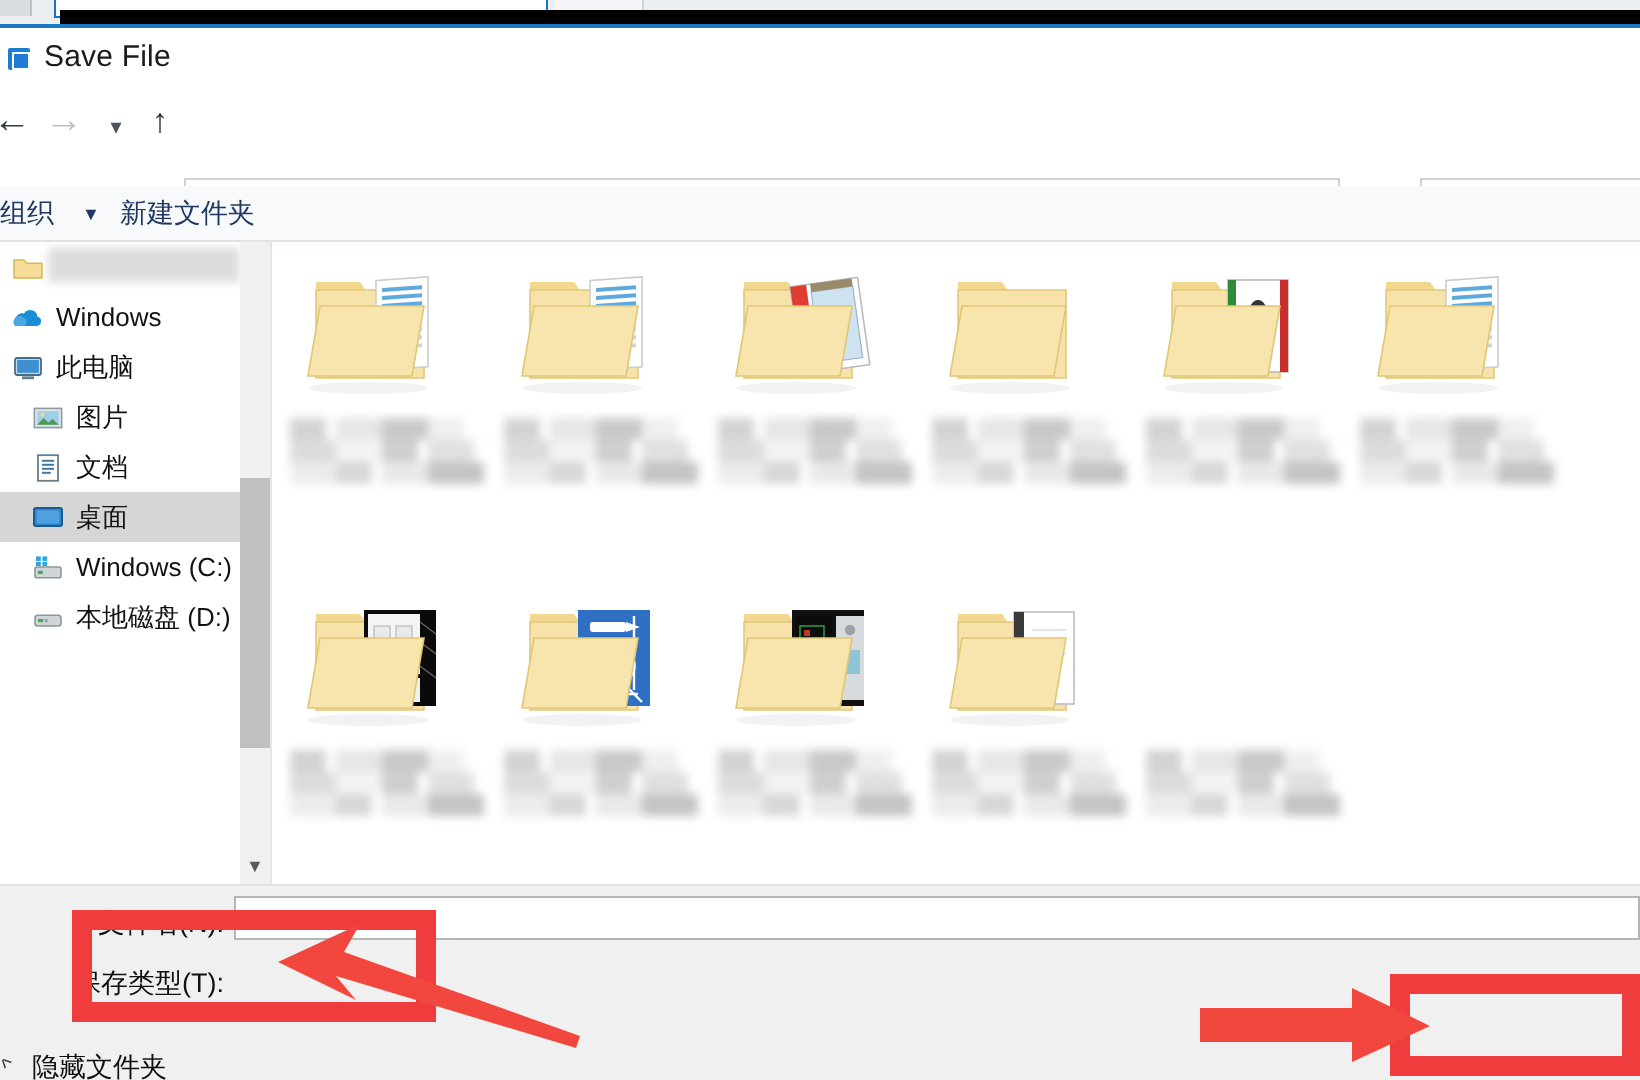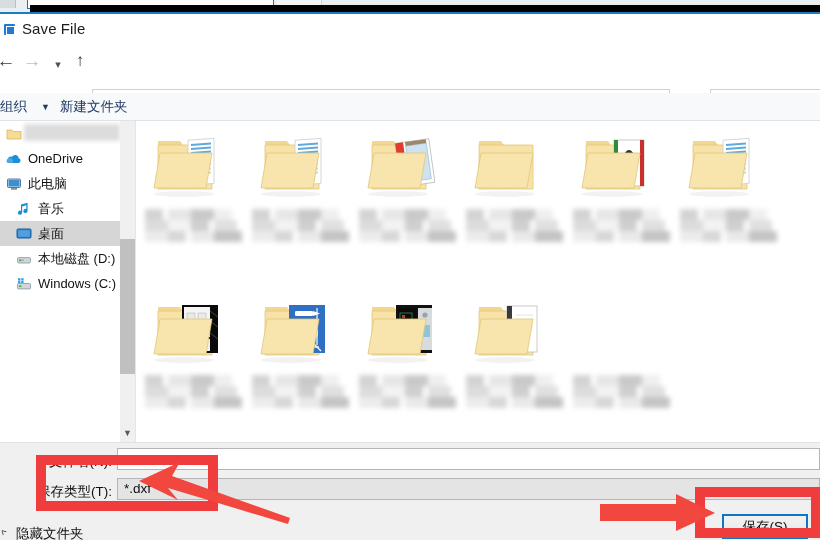--- a/index.html
+++ b/index.html
@@ -156,63 +156,78 @@
                   <path d="M1 4h5l1.2 1.6H15V13H1z" fill="#f6dc96" stroke="#d9b75c" stroke-width=".8"></path>
                 </svg></span>
               <span class="side-label"></span>
               <div class="blur" style="left: 24px; top: 3px; width: 96px; height: 17px;"></div>
             </div>
             <div class="side-row">
               <span class="side-ico"><svg width="16" height="16" viewBox="0 0 16 16">
                   <path d="M4 12h8.5a2.4 2.4 0 0 0 .2-4.7A3.6 3.6 0 0 0 6 5.8 2.9 2.9 0 0 0 4 12z" fill="#1b8fd6"></path>
                   <path d="M1.5 12h4.3A2.2 2.2 0 0 0 6 7.9 2.4 2.4 0 0 0 1.5 12z" fill="#4aa7e0"></path>
                 </svg></span>
-              <span class="side-label">OneDrive</span>
+              <span class="side-label">Windows</span>
             </div>
             <div class="side-row">
               <span class="side-ico"><svg width="16" height="16" viewBox="0 0 16 16">
                   <rect x="1.5" y="3" width="13" height="8.5" rx="1" fill="#bcd9ef" stroke="#4a6c86" stroke-width=".9"></rect>
                   <rect x="2.6" y="4" width="10.8" height="6.4" fill="#3e8fd0"></rect>
                   <rect x="5" y="12.2" width="6" height="1.4" fill="#5b7d93"></rect>
                 </svg></span>
               <span class="side-label">此电脑</span>
             </div>
             <div class="side-row indent">
               <span class="side-ico"><svg width="16" height="16" viewBox="0 0 16 16">
-                  <path d="M11.6 1.8v8.1a2.1 2.1 0 1 1-1.3-1.9V4.2L6.2 5.4v6.2A2.1 2.1 0 1 1 5 9.7V3.5z" fill="#1b8fd6"></path>
-                </svg></span>
-              <span class="side-label">音乐</span>
+                  <rect x="1.2" y="3.2" width="13.6" height="9.6" fill="#dfe6ea" stroke="#8e9aa1" stroke-width=".8"></rect>
+                  <rect x="2.6" y="4.6" width="10.8" height="6.8" fill="#9ecfe8"></rect>
+                  <path d="M2.6 11.4l3.2-3.4 2.4 2.3 2-1.8 3.2 2.9z" fill="#4f9b55"></path>
+                  <circle cx="5.2" cy="6.4" r="1" fill="#f5e07a"></circle>
+                </svg></span>
+              <span class="side-label">图片</span>
+            </div>
+            <div class="side-row indent">
+              <span class="side-ico"><svg width="16" height="16" viewBox="0 0 16 16">
+                  <rect x="3" y="1.6" width="10" height="12.8" fill="#fff" stroke="#6b7c88" stroke-width=".9"></rect>
+                  <g stroke="#3f79a8" stroke-width="1">
+                    <line x1="5" y1="4.4" x2="11" y2="4.4"></line>
+                    <line x1="5" y1="6.4" x2="11" y2="6.4"></line>
+                    <line x1="5" y1="8.4" x2="11" y2="8.4"></line>
+                    <line x1="5" y1="10.4" x2="9.4" y2="10.4"></line>
+                  </g>
+                </svg></span>
+              <span class="side-label">文档</span>
             </div>
             <div class="side-row indent sel">
               <span class="side-ico"><svg width="16" height="16" viewBox="0 0 16 16">
                   <rect x="1" y="3" width="14" height="9" rx="1" fill="#2f86cf" stroke="#1c5c95" stroke-width="1"></rect>
                   <rect x="2.3" y="4.2" width="11.4" height="6.6" fill="#4fa0e0"></rect>
                 </svg></span>
               <span class="side-label">桌面</span>
-            </div>
-            <div class="side-row indent">
-              <span class="side-ico"><svg width="16" height="16" viewBox="0 0 16 16">
-                  <rect x="1.5" y="6.6" width="13" height="5.4" rx="1.4" fill="#cfd6da" stroke="#8c969c" stroke-width=".8"></rect>
-                  <rect x="3" y="8.5" width="2.6" height="1.6" fill="#4aa64f"></rect>
-                  <rect x="6.4" y="8.5" width="1.4" height="1.6" fill="#9aa3a8"></rect>
-                </svg></span>
-              <span class="side-label">本地磁盘 (D:)</span>
             </div>
             <div class="side-row indent">
               <span class="side-ico"><svg width="16" height="16" viewBox="0 0 16 16">
                   <rect x="1.5" y="7.5" width="13" height="5.4" rx="1" fill="#cfd6da" stroke="#8c969c" stroke-width=".8"></rect>
                   <rect x="3" y="9.4" width="2.4" height="1.6" fill="#4aa64f"></rect>
                   <g fill="#31a5dd">
                     <rect x="2" y="2.2" width="2.4" height="2.4"></rect>
                     <rect x="5.2" y="2.2" width="2.4" height="2.4"></rect>
                     <rect x="2" y="5" width="2.4" height="2"></rect>
                     <rect x="5.2" y="5" width="2.4" height="2"></rect>
                   </g>
                 </svg></span>
               <span class="side-label">Windows (C:)</span>
+            </div>
+            <div class="side-row indent">
+              <span class="side-ico"><svg width="16" height="16" viewBox="0 0 16 16">
+                  <rect x="1.5" y="6.6" width="13" height="5.4" rx="1.4" fill="#cfd6da" stroke="#8c969c" stroke-width=".8"></rect>
+                  <rect x="3" y="8.5" width="2.6" height="1.6" fill="#4aa64f"></rect>
+                  <rect x="6.4" y="8.5" width="1.4" height="1.6" fill="#9aa3a8"></rect>
+                </svg></span>
+              <span class="side-label">本地磁盘 (D:)</span>
             </div>
           </div>
       </div>
       <div class="side-scroll">
         <div class="side-thumb"></div>
         <div class="side-dn">▼</div>
       </div>
       <div class="vsep"></div>
 
       <div class="filearea">
@@ -563,29 +578,25 @@
             </div>
           </div>
       </div>
     </div>
 
     <div class="bottom">
       <div class="frm-label lbl-name">文件名(N):</div>
       <div class="inp-name"></div>
 
       <div class="frm-label lbl-type">保存类型(T):</div>
-      <div class="inp-type">
-        <span>*.dxf</span>
-      </div>
 
       <div class="hf-caret">^</div>
       <div class="hidefolders">隐藏文件夹</div>
     </div>
 
-    <div class="savebtn">保存(S)</div>
 
   </div>
 
   <svg class="anno" viewBox="0 0 820 540">
     <rect x="41" y="460" width="172" height="46" fill="none" stroke="#ef3d3d" stroke-width="10"></rect>
     <rect x="700" y="492" width="116" height="41" fill="none" stroke="#ef3d3d" stroke-width="10"></rect>
 
     <g>
       <polygon fill="#f2473f" points="139,481 180,462 172,476 290,518 288,524 168,488 178,500"></polygon>
     </g>

